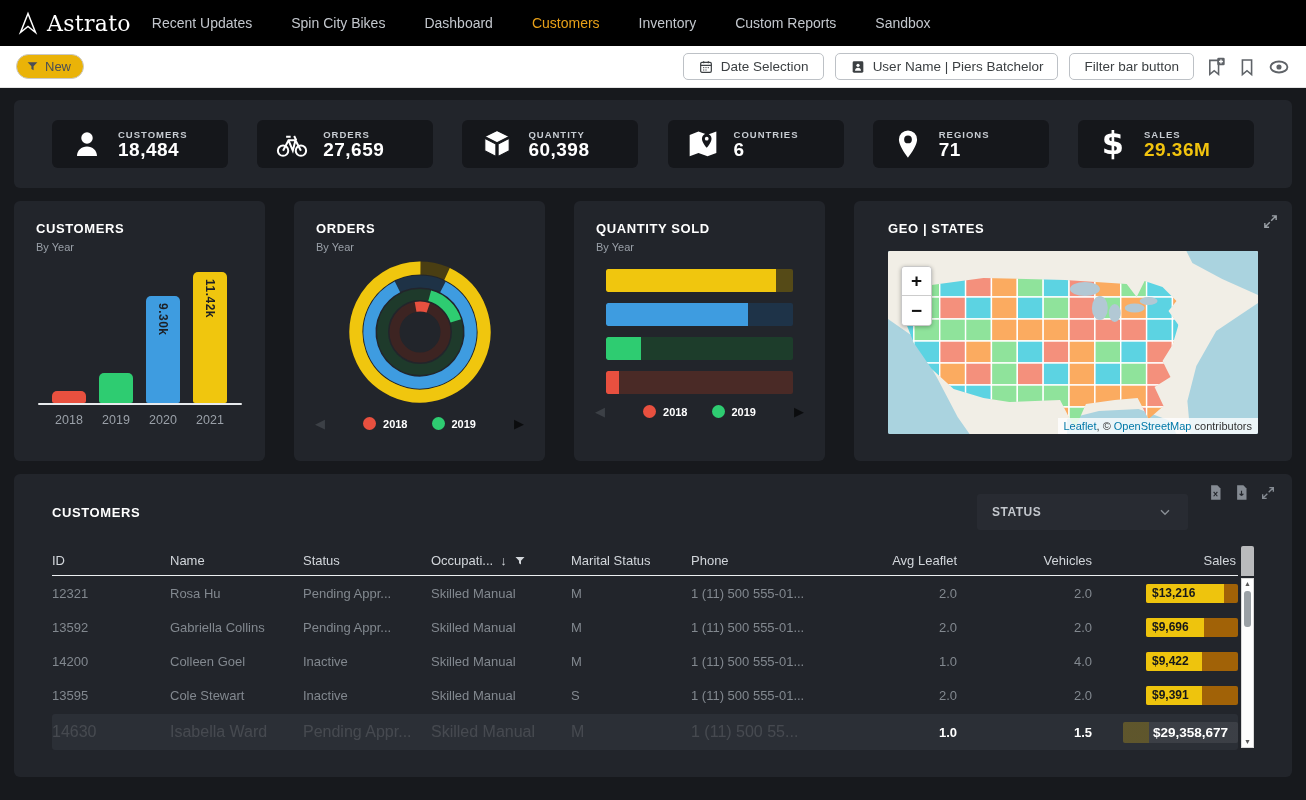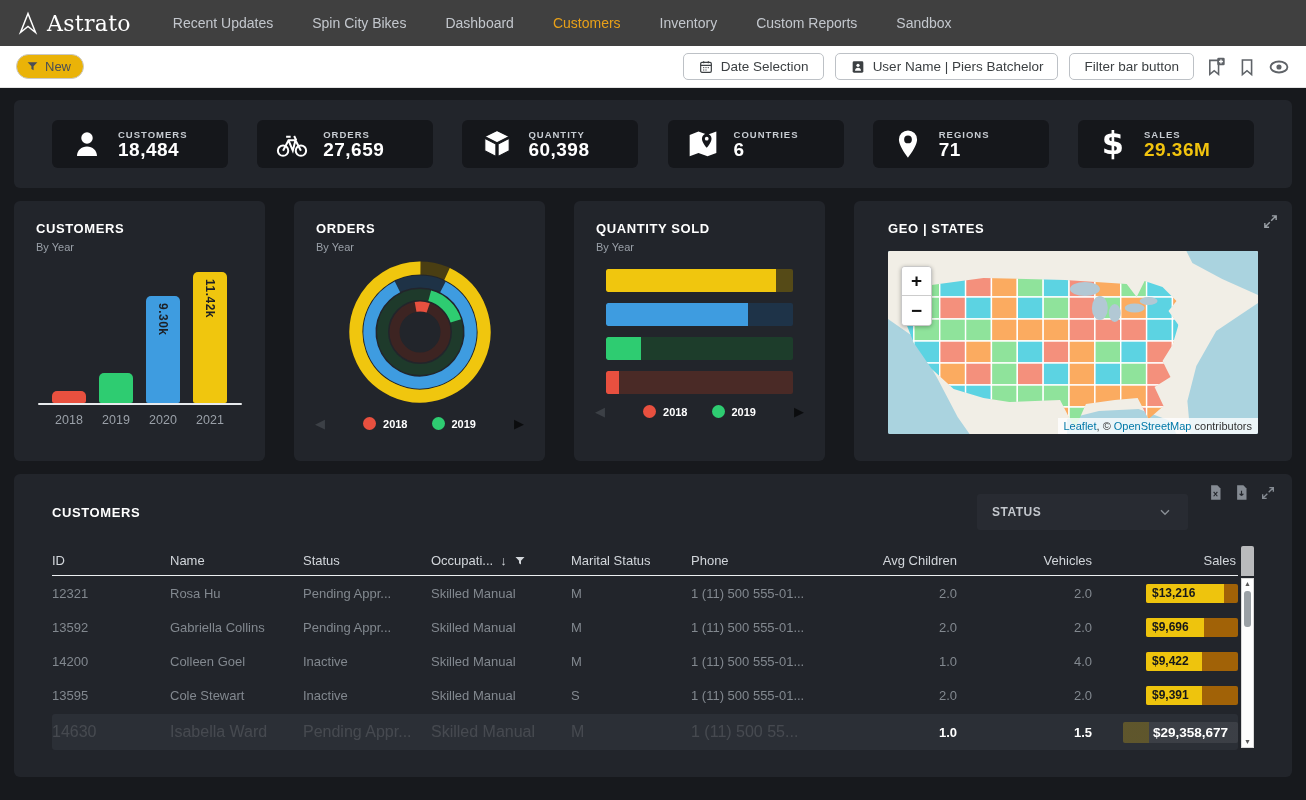--- a/index.html
+++ b/index.html
@@ -1,23 +1,23 @@
 <!DOCTYPE html>
 <html><head>
 <meta charset="utf-8">
 <style>
   * { margin:0; padding:0; box-sizing:border-box; }
   html,body { width:1306px; height:800px; overflow:hidden; background:#17191d;
     font-family:"Liberation Sans","DejaVu Sans",sans-serif; }
 
   
-  .topnav { height:46px; background:#404040; display:flex; align-items:center; padding:0 16px; }
+  .topnav { height:46px; background:#000000; display:flex; align-items:center; padding:0 16px; }
   .logo { display:flex; align-items:center; gap:7px; color:#fff; cursor:pointer; }
   .logo-text { font-family:"DejaVu Serif","Liberation Serif",serif; font-size:22px; letter-spacing:.3px; }
-  .nav-menu { display:flex; margin-left:42px; gap:39px; }
+  .nav-menu { display:flex; margin-left:21px; gap:39px; }
   .nav-item { color:#c3c7cd; font-size:14px; cursor:pointer; white-space:nowrap; }
   .nav-item.active { color:#e8a018; }
 
   
   .toolbar { height:42px; background:#ffffff; display:flex; align-items:center; padding:0 16px; border-bottom:1px solid #e4e4e4; }
   .pill { display:flex; align-items:center; gap:6px; border:1px solid #c9c9c9; border-radius:13px;
     background:#eab308; height:25px; padding:0 12px 0 9px; font-size:13px; color:#4a4e55; cursor:pointer; }
   .tb-right { margin-left:auto; display:flex; align-items:center; gap:11px; }
   .tb-btn { display:flex; align-items:center; gap:7px; border:1px solid #bdc1c6; border-radius:5px;
     background:#fff; height:27px; padding:0 14px; font-size:13.5px; color:#3c4043; cursor:pointer; }
@@ -543,21 +543,21 @@
               </svg>
             </span>
           </div>
           <div class="th">
             <span>Marital Status</span>
           </div>
           <div class="th">
             <span>Phone</span>
           </div>
           <div class="th num">
-            <span>Avg Children</span>
+            <span>Avg Leaflet</span>
           </div>
           <div class="th num">
             <span>Vehicles</span>
           </div>
           <div class="th num">
             <span>Sales</span>
           </div>
         </div>
       <div id="tbodyRows">
           <div class="tgrid trow">

